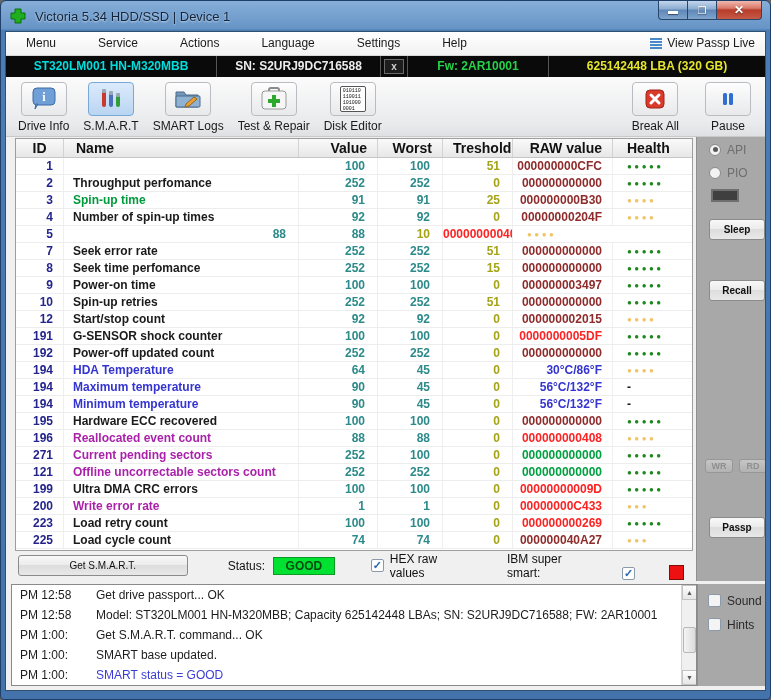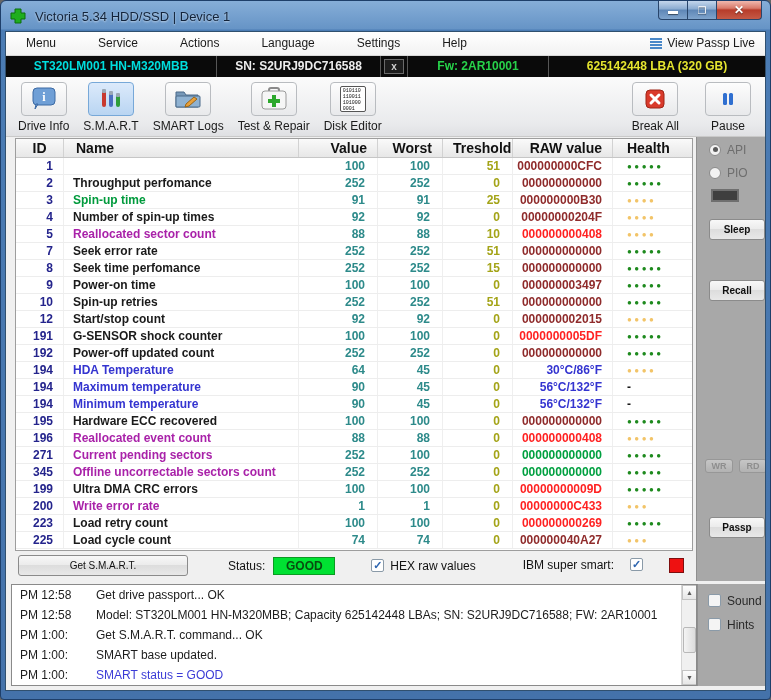--- a/index.html
+++ b/index.html
@@ -128,21 +128,21 @@
   .status-label{ margin-left:40px; }
   .good-badge{
     width:62px; height:18px; margin-left:8px; background:#00e132; border:1px solid #0b9a22;
     color:#063; font-weight:bold; font-size:12px; display:flex; align-items:center; justify-content:center;
     color:#074d0f;
   }
   .chk{ width:13px; height:13px; background:#fff; border:1px solid #8a9aa8; border-radius:2px;
         display:inline-flex; align-items:center; justify-content:center;
         font-size:11px; color:#2f66b0; font-weight:bold; line-height:1; }
   .hex-group{ margin-left:36px; display:flex; align-items:center; gap:6px; }
-  .ibm-group{ margin-left:auto; margin-right:12px; display:flex; align-items:flex-start; gap:16px;padding-left:32px; }
+  .ibm-group{ margin-left:auto; margin-right:12px; display:flex; align-items:flex-end; gap:24px;padding-left:32px; }
   .led-red{ width:15px; height:15px; background:#ee1111; border:1px solid #7e0e0e; margin-left:10px; }
 
   
   .sidepanel{ flex:1; background:#a8a8a8; border-left:1px solid #8f8f8f; position:relative; }
   .radio{ position:absolute; left:12px; display:flex; align-items:center; gap:6px;
           font-size:12px; color:#6e6e6e; }
   .radio .rb{ width:12px; height:12px; border-radius:50%; background:#f2f2f2; border:1px solid #8a8a8a;
               display:inline-flex; align-items:center; justify-content:center; }
   .radio .rb .dot{ width:5px; height:5px; border-radius:50%; background:#5a5a5a; }
   .led-rect{ position:absolute; left:14px; top:52px; width:28px; height:13px;
@@ -351,21 +351,20 @@
                 <span class="tc c-id" style="color: rgb(36, 36, 140);">4</span>
                 <span class="tc c-name" style="color: rgb(26, 26, 26);">Number of spin-up times</span>
                 <span class="tc c-num" style="color: rgb(45, 138, 138);">92</span>
                 <span class="tc c-num" style="color: rgb(45, 138, 138);">92</span>
                 <span class="tc c-num" style="color: rgb(164, 164, 24);">0</span>
                 <span class="tc c-raw" style="color: rgb(143, 43, 43);">00000000204F</span>
                 <span class="tc c-health dots" style="color: rgb(242, 196, 104);">●●●●</span>
               </div>
               <div class="trow">
                 <span class="tc c-id" style="color: rgb(36, 36, 140);">5</span>
-                <span class="tc c-name" style="color: rgb(169, 34, 169);">Reallocated sector count</span>
                 <span class="tc c-num" style="color: rgb(45, 138, 138);">88</span>
                 <span class="tc c-num" style="color: rgb(45, 138, 138);">88</span>
                 <span class="tc c-num" style="color: rgb(164, 164, 24);">10</span>
                 <span class="tc c-raw" style="color: rgb(255, 34, 34);">000000000408</span>
                 <span class="tc c-health dots" style="color: rgb(242, 196, 104);">●●●●</span>
               </div>
               <div class="trow">
                 <span class="tc c-id" style="color: rgb(36, 36, 140);">7</span>
                 <span class="tc c-name" style="color: rgb(26, 26, 26);">Seek error rate</span>
                 <span class="tc c-num" style="color: rgb(45, 138, 138);">252</span>
@@ -476,21 +475,21 @@
               <div class="trow">
                 <span class="tc c-id" style="color: rgb(36, 36, 140);">271</span>
                 <span class="tc c-name" style="color: rgb(169, 34, 169);">Current pending sectors</span>
                 <span class="tc c-num" style="color: rgb(45, 138, 138);">252</span>
                 <span class="tc c-num" style="color: rgb(45, 138, 138);">100</span>
                 <span class="tc c-num" style="color: rgb(164, 164, 24);">0</span>
                 <span class="tc c-raw" style="color: rgb(0, 160, 64);">000000000000</span>
                 <span class="tc c-health dots" style="color: rgb(30, 138, 30);">●●●●●</span>
               </div>
               <div class="trow">
-                <span class="tc c-id" style="color: rgb(36, 36, 140);">345</span>
+                <span class="tc c-id" style="color: rgb(36, 36, 140);">121</span>
                 <span class="tc c-name" style="color: rgb(169, 34, 169);">Offline uncorrectable sectors count</span>
                 <span class="tc c-num" style="color: rgb(45, 138, 138);">252</span>
                 <span class="tc c-num" style="color: rgb(45, 138, 138);">252</span>
                 <span class="tc c-num" style="color: rgb(164, 164, 24);">0</span>
                 <span class="tc c-raw" style="color: rgb(0, 160, 64);">000000000000</span>
                 <span class="tc c-health dots" style="color: rgb(30, 138, 30);">●●●●●</span>
               </div>
               <div class="trow">
                 <span class="tc c-id" style="color: rgb(36, 36, 140);">199</span>
                 <span class="tc c-name" style="color: rgb(26, 26, 26);">Ultra DMA CRC errors</span>

